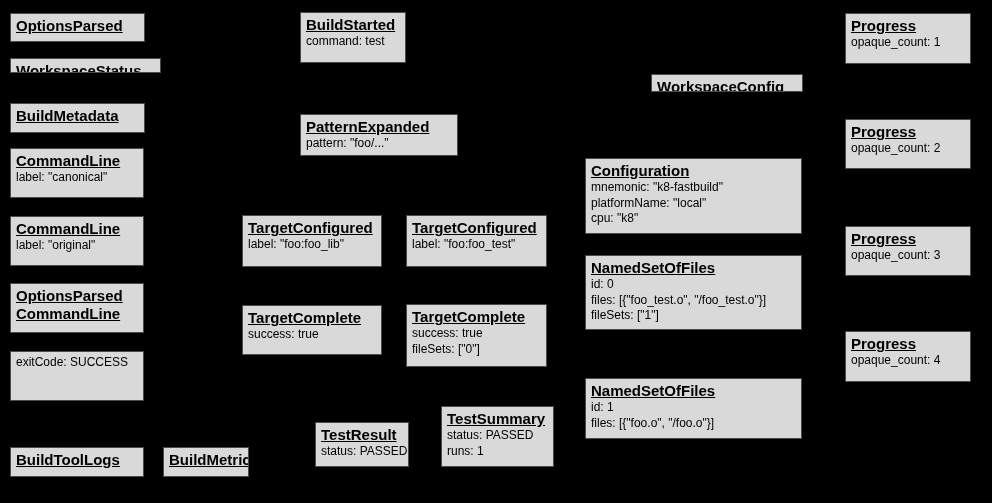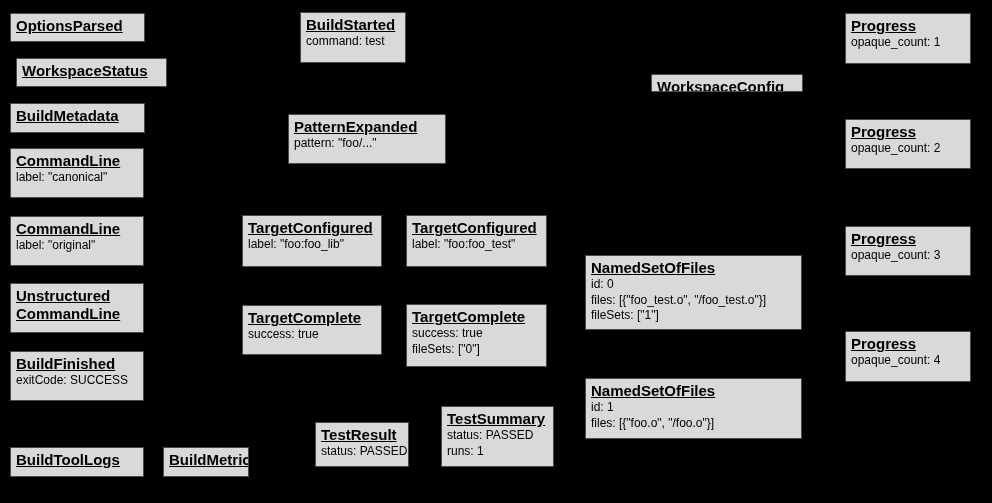--- a/index.html
+++ b/index.html
@@ -26,61 +26,60 @@
 </style>
 </head>
 <body>
 
 <div class="canvas">
 
   <div class="node" style="left:10px;top:13px;width:135px;height:29px">
     <div class="t">OptionsParsed</div>
   </div>
 
-  <div class="node" style="left:16px;top:58px;width:151px;height:29px">
+  <div class="node" style="left:10px;top:58px;width:151px;height:15px">
     <div class="t">WorkspaceStatus</div>
   </div>
 
   <div class="node" style="left:10px;top:103px;width:135px;height:30px">
     <div class="t">BuildMetadata</div>
   </div>
 
   <div class="node" style="left:10px;top:148px;width:134px;height:50px">
     <div class="t">CommandLine</div>
     <div class="l">label: "canonical"</div>
   </div>
 
   <div class="node" style="left:10px;top:216px;width:134px;height:50px">
     <div class="t">CommandLine</div>
     <div class="l">label: "original"</div>
   </div>
 
   <div class="node" style="left:10px;top:283px;width:134px;height:50px">
-    <div class="t">Unstructured CommandLine</div>
+    <div class="t">OptionsParsed CommandLine</div>
   </div>
 
   <div class="node" style="left:10px;top:351px;width:134px;height:50px">
-    <div class="t">BuildFinished</div>
     <div class="l">exitCode: SUCCESS</div>
   </div>
 
   <div class="node" style="left:10px;top:447px;width:134px;height:30px">
     <div class="t">BuildToolLogs</div>
   </div>
 
   <div class="node" style="left:163px;top:447px;width:86px;height:30px">
     <div class="t">BuildMetrics</div>
   </div>
 
   <div class="node" style="left:300px;top:12px;width:106px;height:51px">
     <div class="t">BuildStarted</div>
     <div class="l">command: test</div>
   </div>
 
-  <div class="node" style="left:288px;top:114px;width:158px;height:50px">
+  <div class="node" style="left:300px;top:114px;width:158px;height:42px">
     <div class="t">PatternExpanded</div>
     <div class="l">pattern: "foo/..."</div>
   </div>
 
   <div class="node" style="left:242px;top:215px;width:140px;height:52px">
     <div class="t">TargetConfigured</div>
     <div class="l">label: "foo:foo_lib"</div>
   </div>
 
   <div class="node" style="left:406px;top:215px;width:141px;height:52px">
@@ -107,20 +106,26 @@
   <div class="node" style="left:441px;top:406px;width:113px;height:61px">
     <div class="t">TestSummary</div>
     <div class="l">status: PASSED</div>
     <div class="l">runs: 1</div>
   </div>
 
   <div class="node" style="left:651px;top:74px;width:152px;height:18px">
     <div class="t">WorkspaceConfig</div>
   </div>
 
+  <div class="node" style="left:585px;top:158px;width:217px;height:76px">
+    <div class="t">Configuration</div>
+    <div class="l">mnemonic: "k8-fastbuild"</div>
+    <div class="l">platformName: "local"</div>
+    <div class="l">cpu: "k8"</div>
+  </div>
 
   <div class="node" style="left:585px;top:255px;width:217px;height:75px">
     <div class="t">NamedSetOfFiles</div>
     <div class="l">id: 0</div>
     <div class="l">files: [{"foo_test.o", "/foo_test.o"}]</div>
     <div class="l">fileSets: ["1"]</div>
   </div>
 
   <div class="node" style="left:585px;top:378px;width:217px;height:61px">
     <div class="t">NamedSetOfFiles</div>

